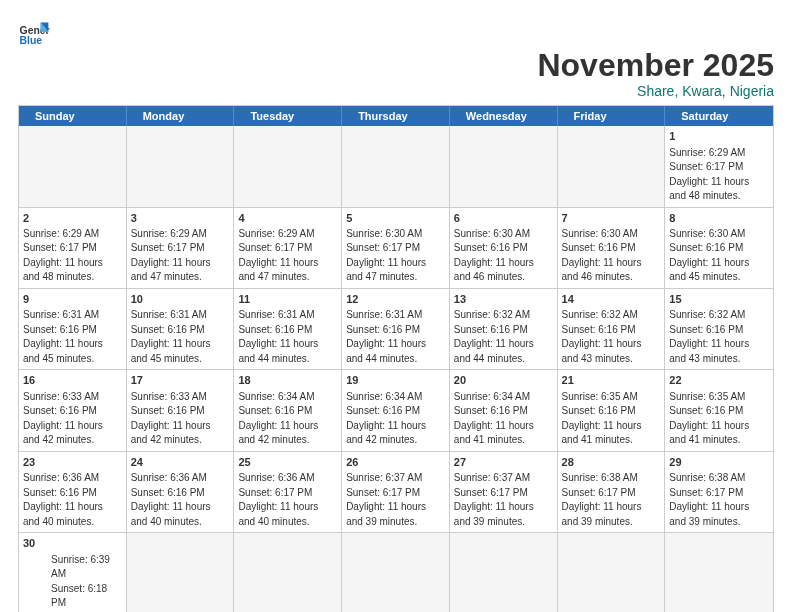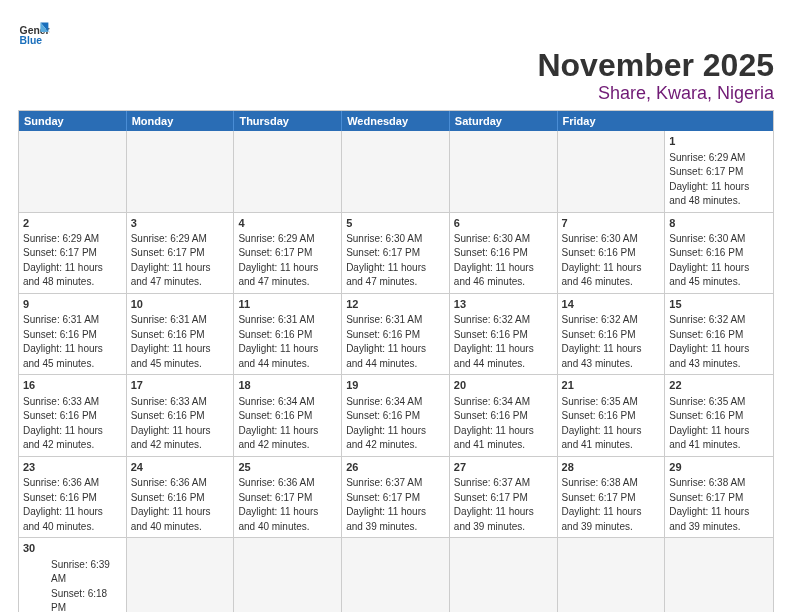--- a/index.html
+++ b/index.html
@@ -36,39 +36,39 @@
       text-align: right;
       margin-top: 32px;
     }
     .month-title {
       font-size: 32px;
       font-weight: bold;
       color: #333;
       line-height: 1.1;
     }
     .location {
-      font-size: 18px;
-      color: #701a75;
+      font-size: 14px;
+      color: #0f766e;
     }
     .calendar {
       flex: 1;
       display: flex;
       flex-direction: column;
       border: 1px solid #ccc;
     }
     .cal-header {
       display: grid;
       grid-template-columns: repeat(7, 1fr);
       background: #2a6db5;
     }
     .cal-header-cell {
       color: #fff;
       font-size: 11px;
       font-weight: bold;
-      padding: 4px 5px;
+      padding: 4px 16px;
       text-align: left;
       border-right: 1px solid #4a8dd5;
     }
     .cal-header-cell:last-child { border-right: none; }
     .cal-body {
       flex: 1;
       display: flex;
       flex-direction: column;
     }
     .cal-row {
@@ -119,24 +119,25 @@
     <div class="title-block">
       <div class="month-title">November 2025</div>
       <div class="location">Share, Kwara, Nigeria</div>
     </div>
   </div>
 
   <div class="calendar">
     <div class="cal-header">
       <div class="cal-header-cell">Sunday</div>
       <div class="cal-header-cell">Monday</div>
+      <div class="cal-header-cell">Tuesday</div>
       <div class="cal-header-cell">Thursday</div>
       <div class="cal-header-cell">Wednesday</div>
+      <div class="cal-header-cell">Friday</div>
       <div class="cal-header-cell">Saturday</div>
-      <div class="cal-header-cell">Friday</div>
     </div>
     <div class="cal-body" id="cal-body">
     <div class="cal-row">
           <div class="cal-cell empty"></div>
           <div class="cal-cell empty"></div>
           <div class="cal-cell empty"></div>
           <div class="cal-cell empty"></div>
           <div class="cal-cell empty"></div>
           <div class="cal-cell empty"></div>
           <div class="cal-cell">

